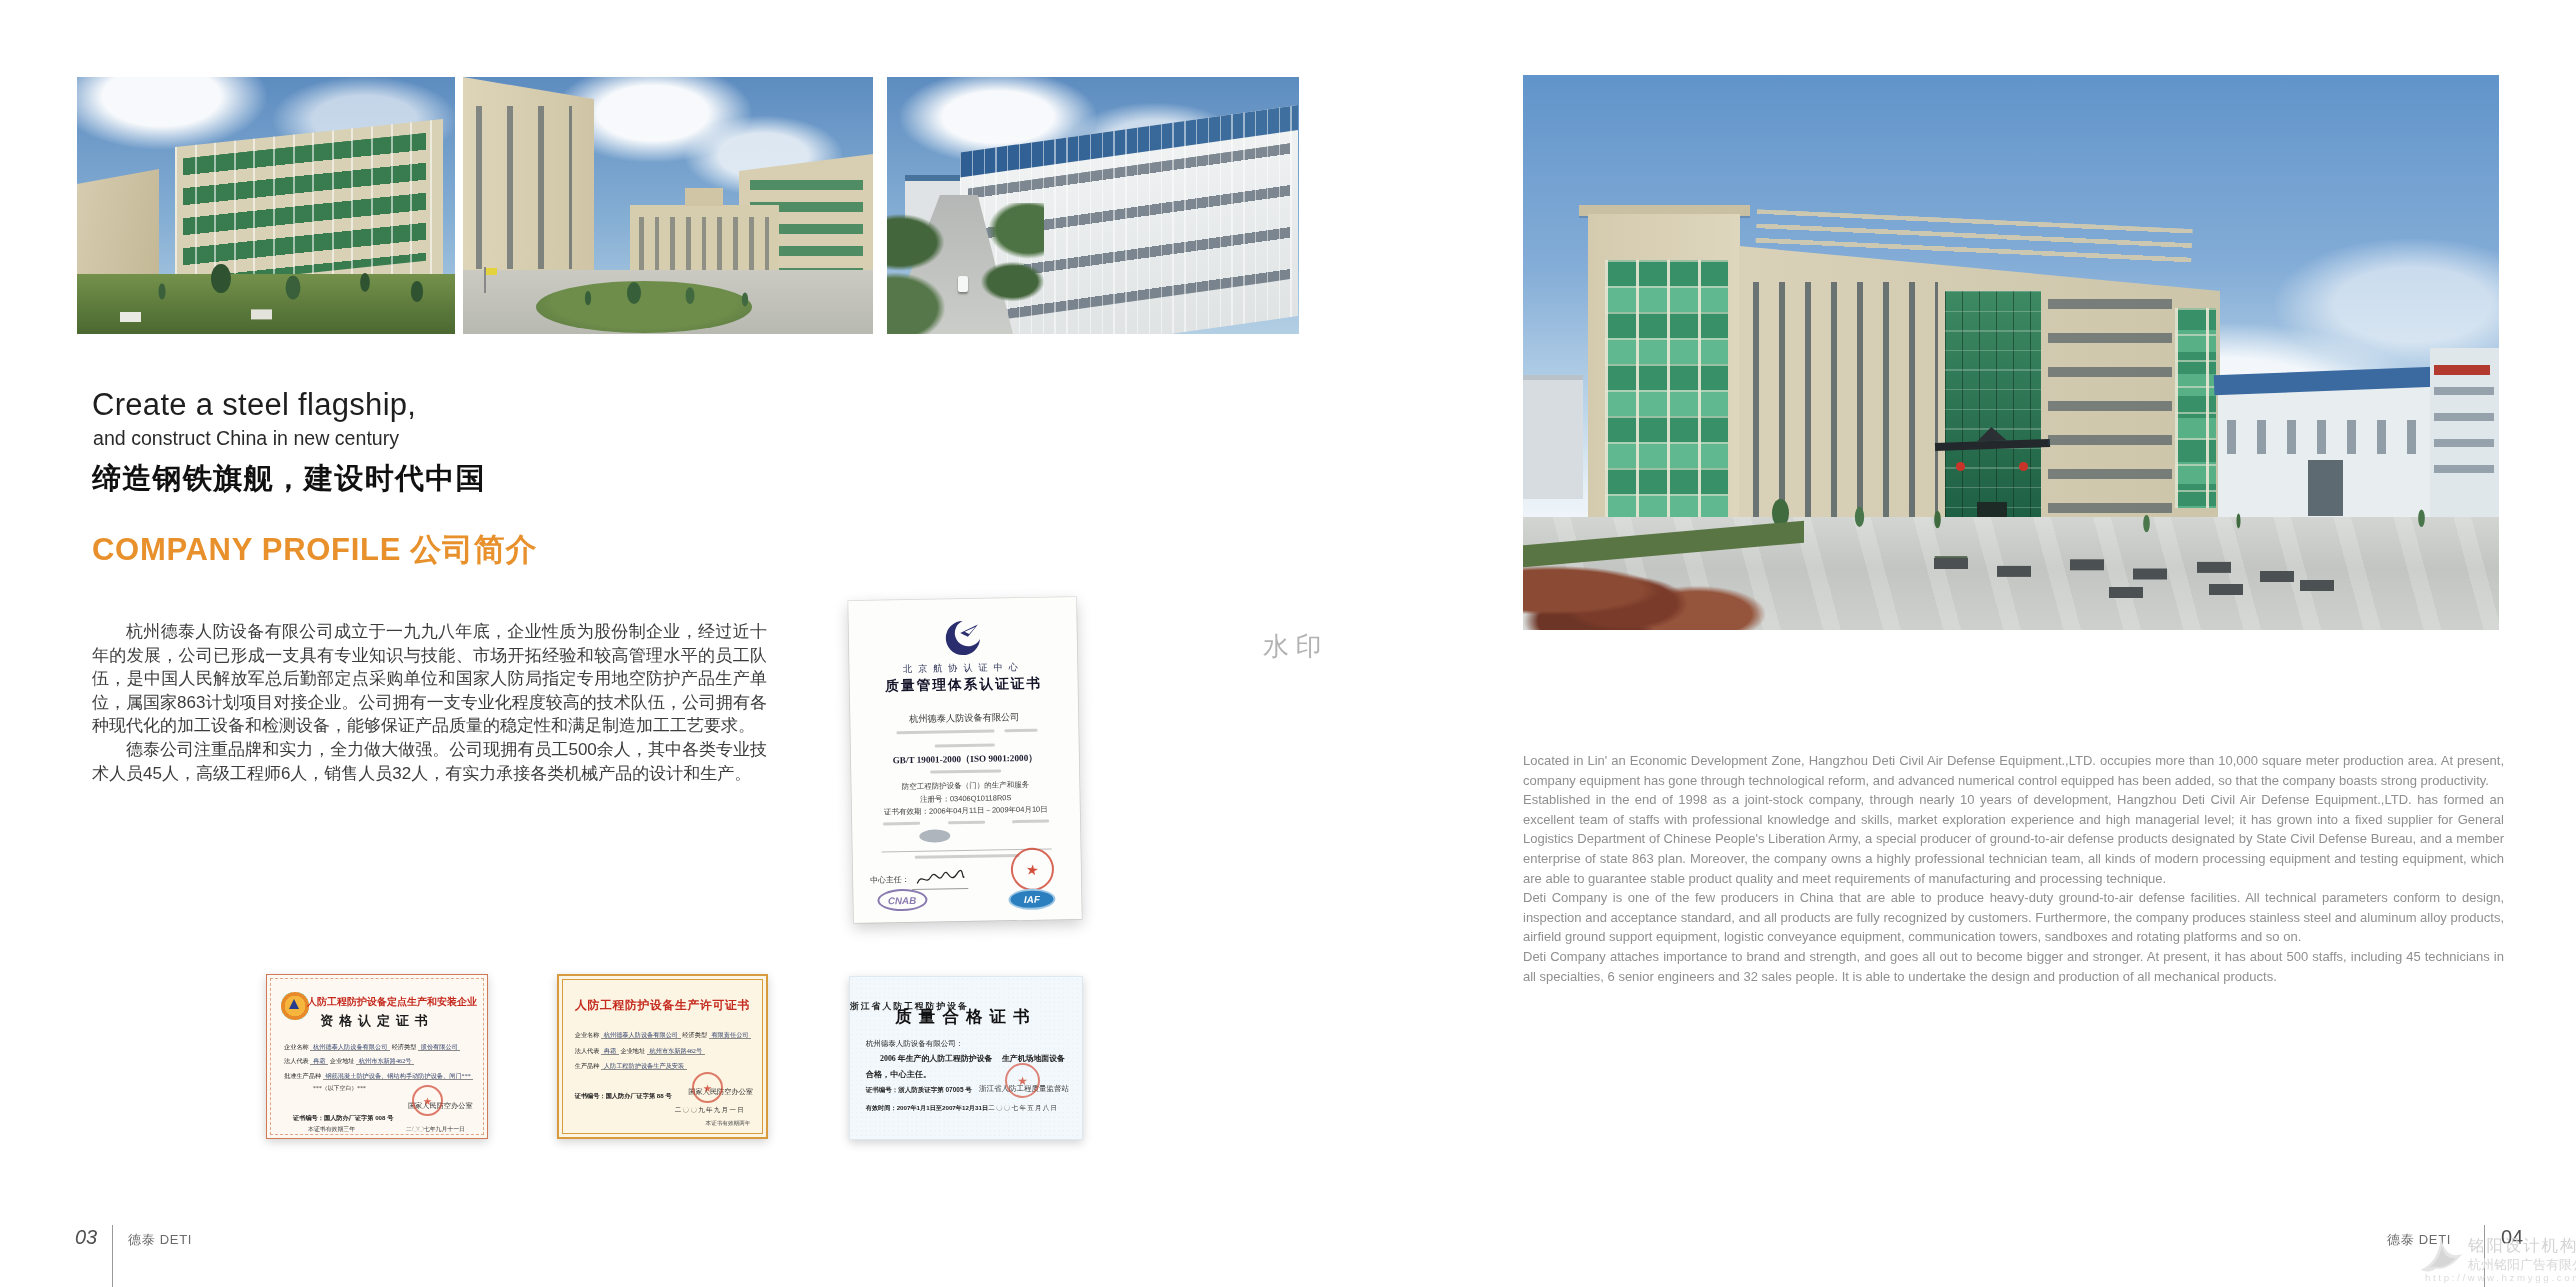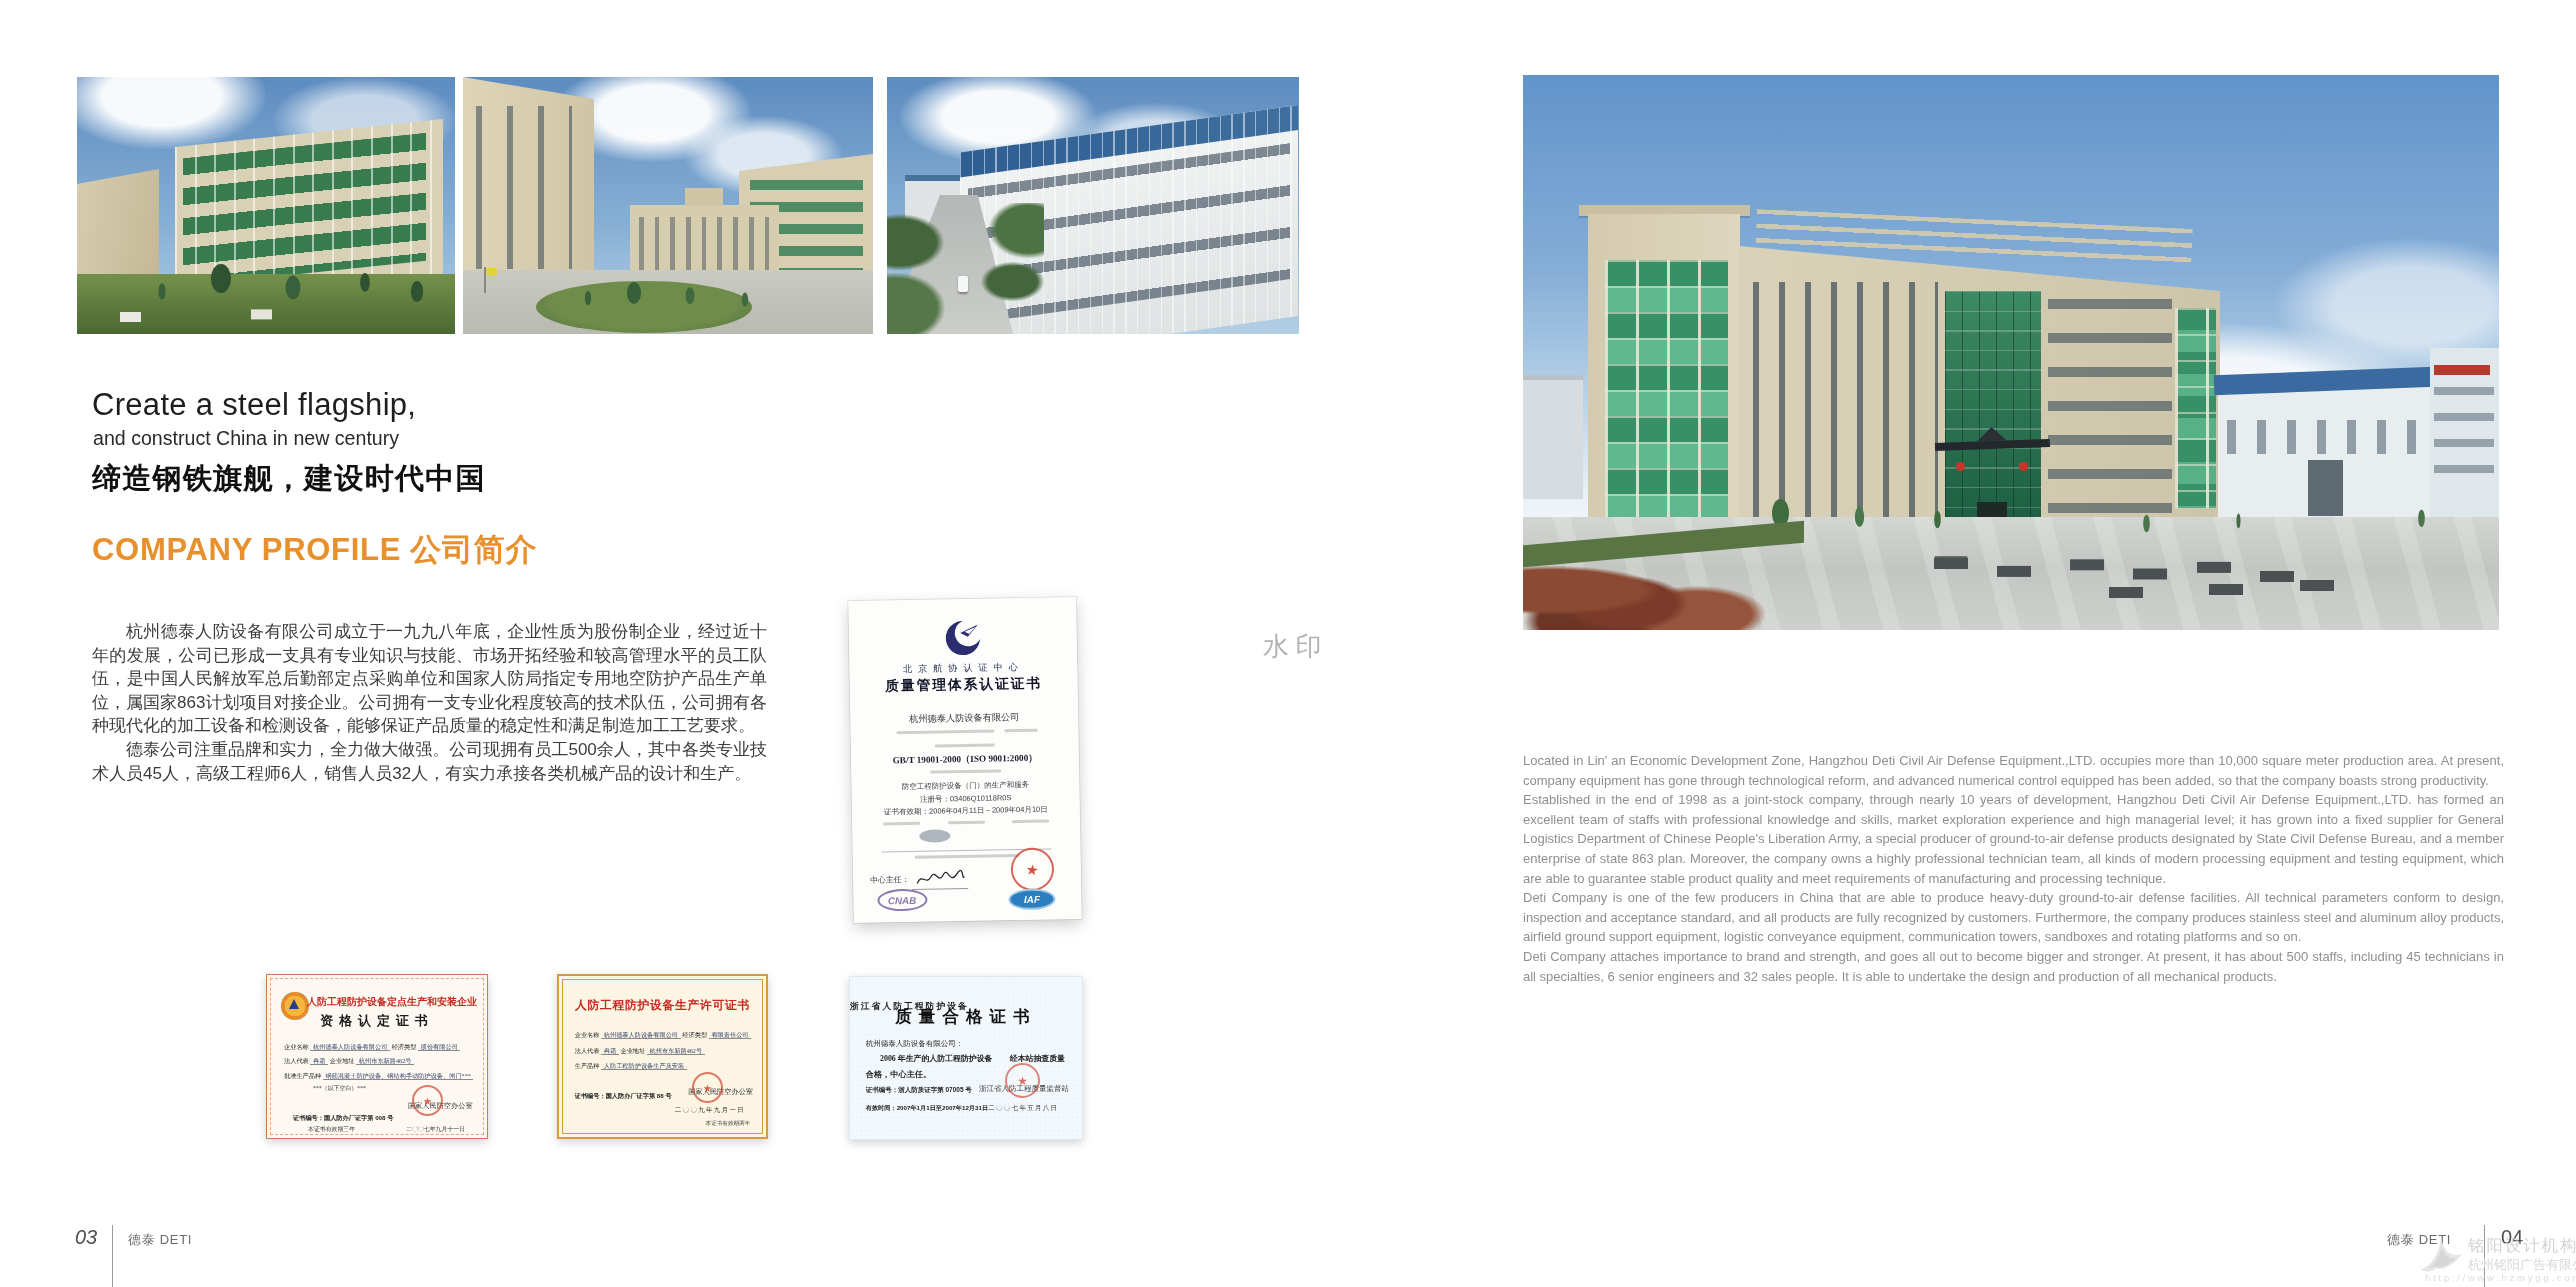--- a/index.html
+++ b/index.html
@@ -347,21 +347,21 @@
     <div class="seal certB-seal"></div>
     <div class="certB-date">二〇〇九年九月一日</div>
     <div class="certB-valid">本证书有效期两年</div>
   </div>
 
   <div class="cert" id="certC">
     <div class="certC-head">浙江省人防工程防护设备</div>
     <div class="certC-title">质量合格证书</div>
     <div class="certC-co">杭州德泰人防设备有限公司：</div>
     <div class="certC-b1">2006 年生产的人防工程防护设备</div>
-    <div class="certC-b1b">经本站抽查质量</div>
+    <div class="certC-b1b">生产机场地面设备</div>
     <div class="certC-b2">合格，中心主任。</div>
     <div class="certC-no">证书编号：浙人防质证字第 07005 号</div>
     <div class="certC-issuer">浙江省人防工程质量监督站</div>
     <div class="seal certC-seal"></div>
     <div class="certC-valid">有效时间：2007年1月1日至2007年12月31日</div>
     <div class="certC-date">二〇〇七年五月八日</div>
   </div>
 
   <div id="pageno-left">03</div>
   <div class="footrule" id="rule-left"></div>

